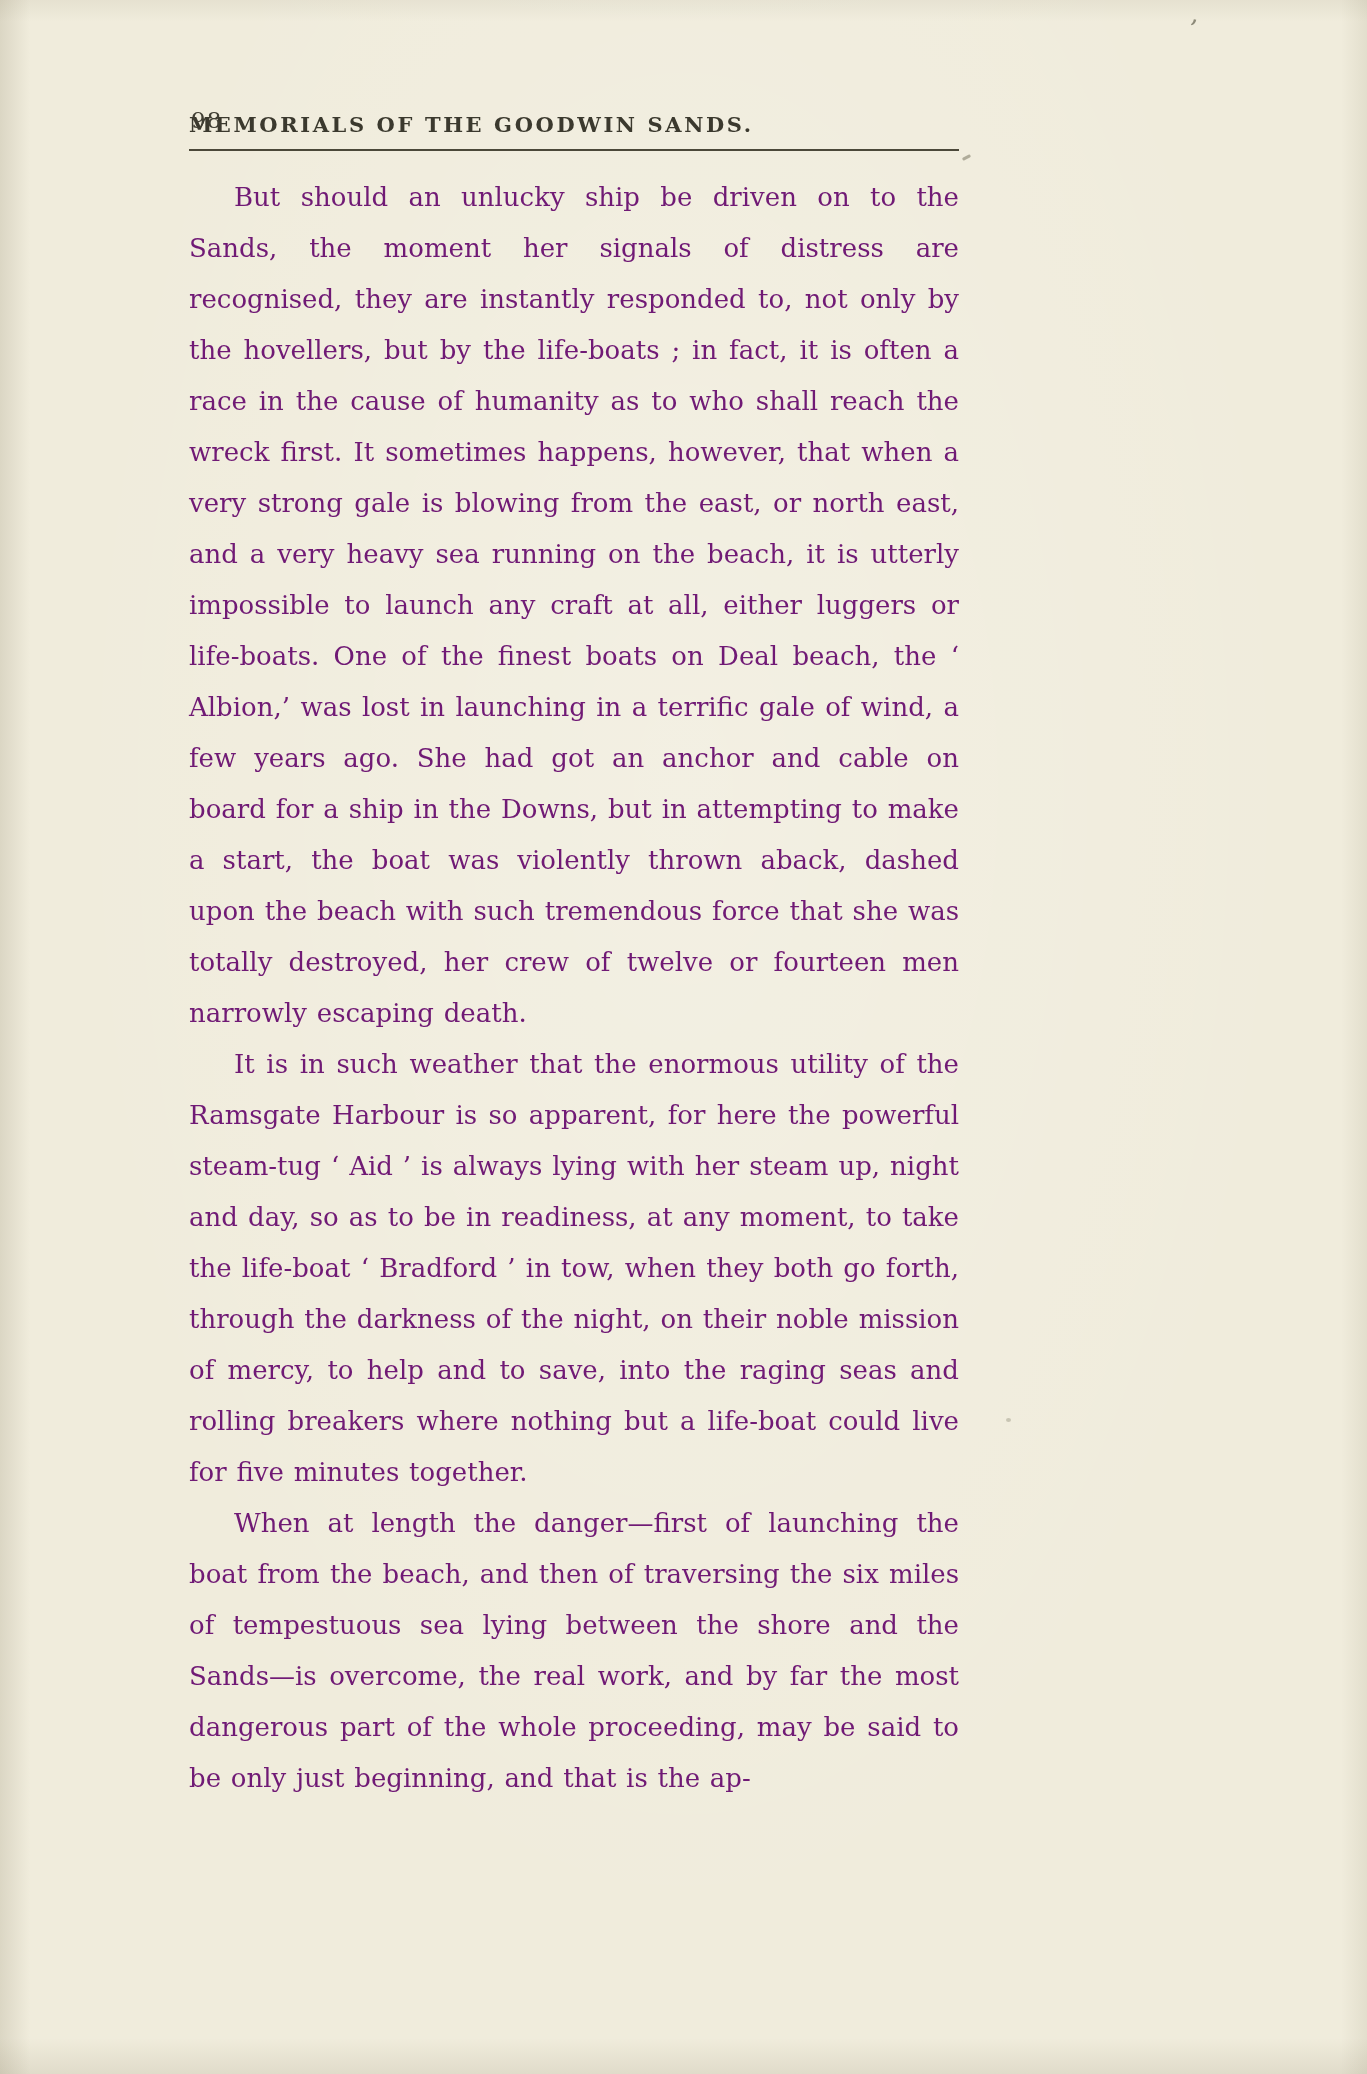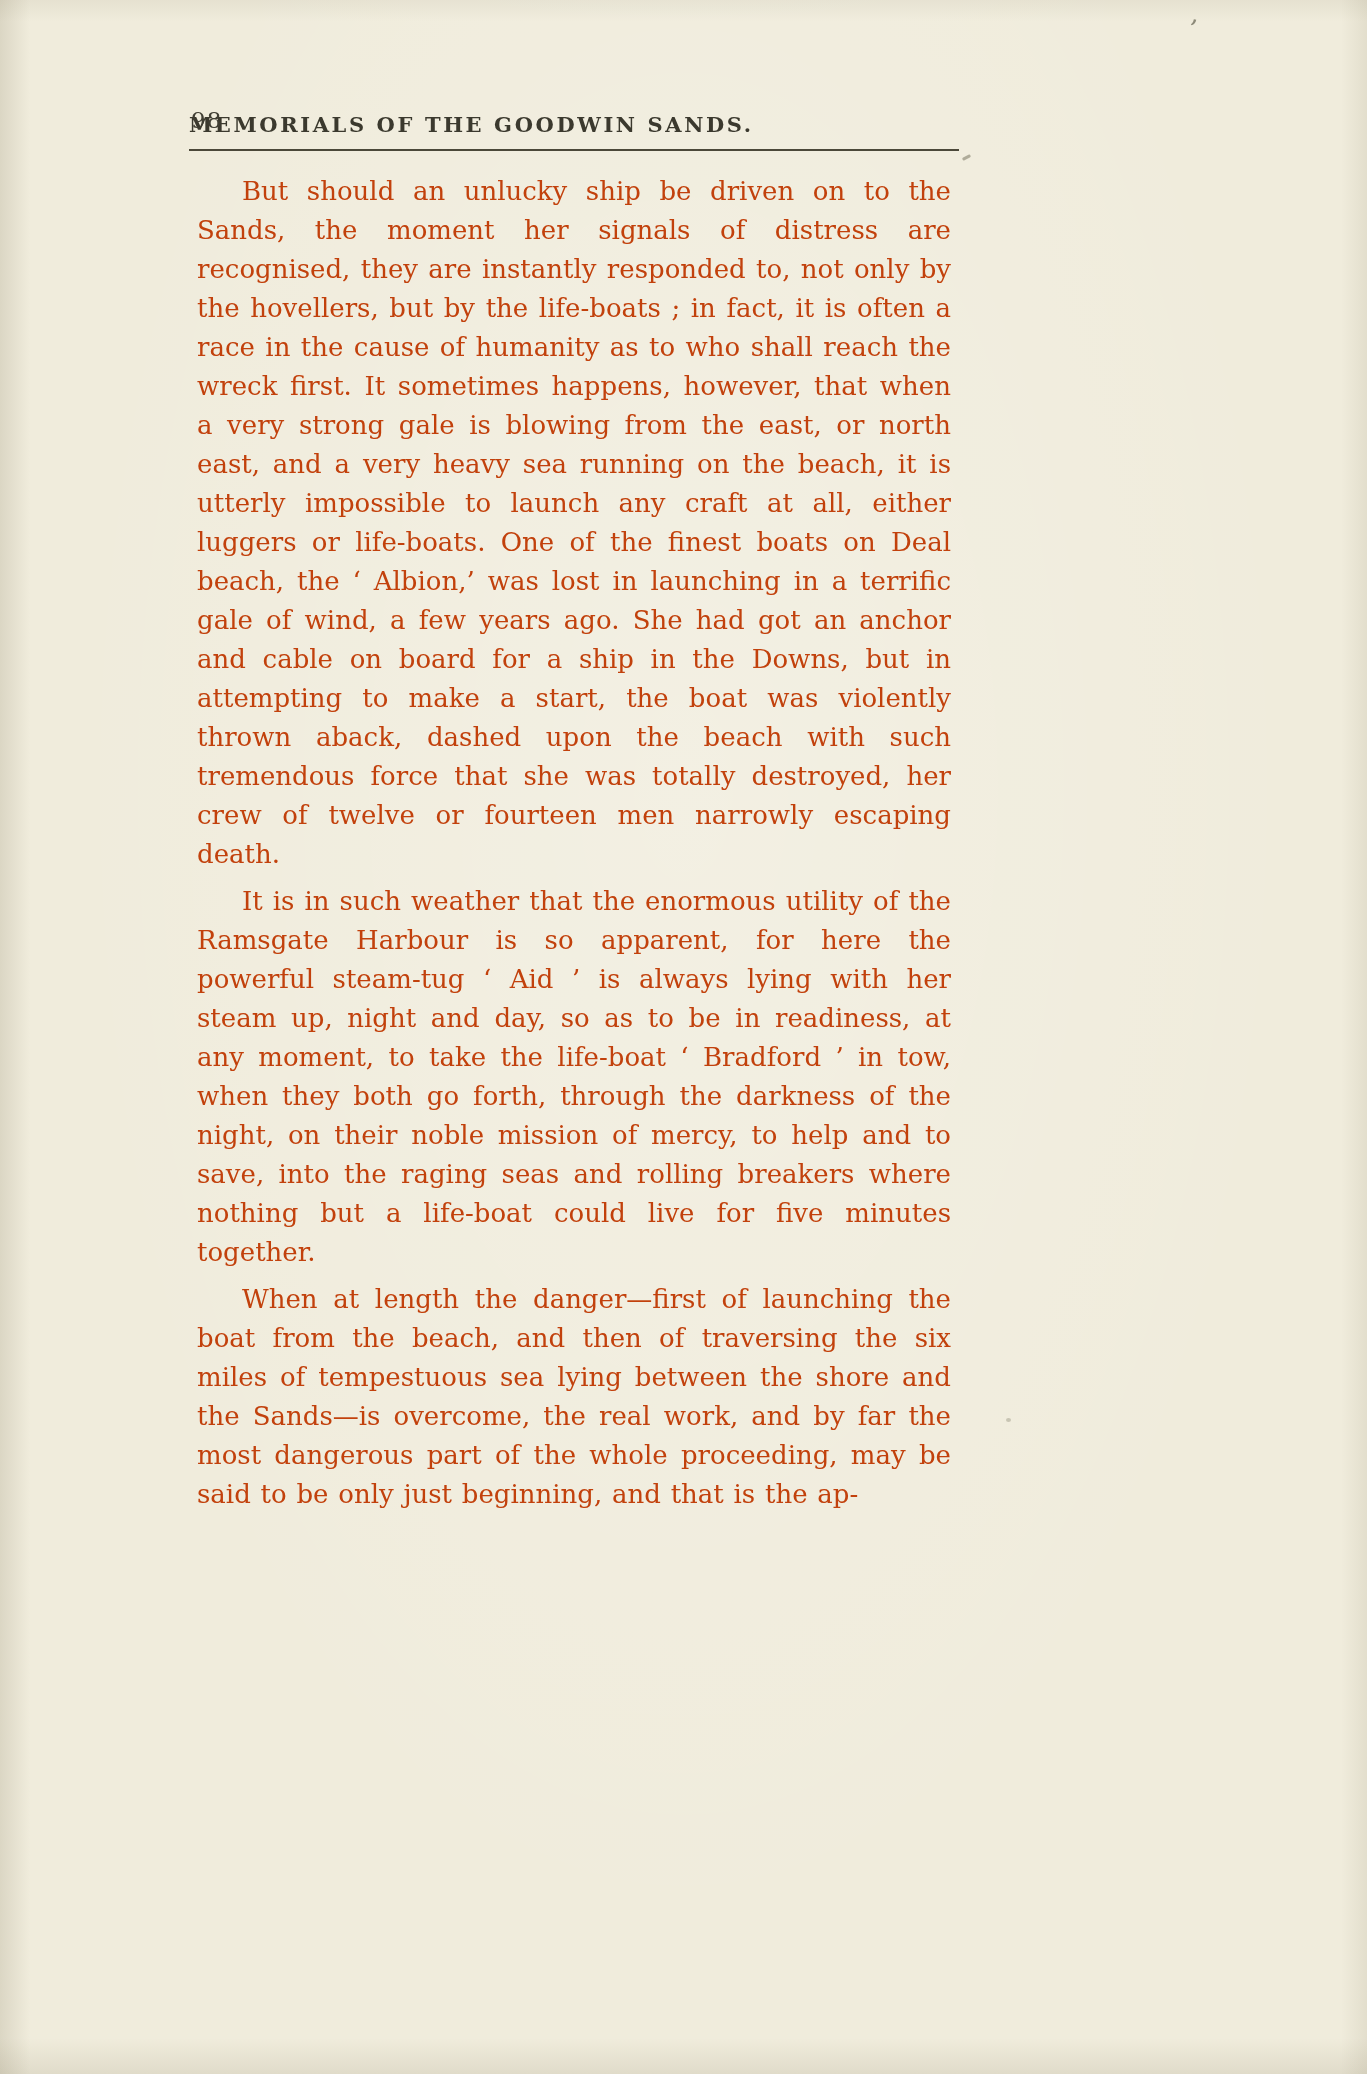--- a/index.html
+++ b/index.html
@@ -60,27 +60,27 @@
     height: 0;
     border-top: 2px solid #4b4839;
     margin-top: 4px;
   }
 
   .body-text {
     margin-top: 21px;
   }
 
   .body-text p {
-    margin: 8px;
+    margin: 0;
     font-size: 26px;
-    line-height: 39px;
+    line-height: 51px;
     text-align: justify;
     text-justify: inter-word;
     text-indent: 45px;
-    color: #c2410c;
+    color: #701a75;
     word-spacing: 1.5px;
   }
 
   
   .artifact {
     position: absolute;
     color: #6d6a58;
     data-interactable: false;
   }
   .artifact.tick {

